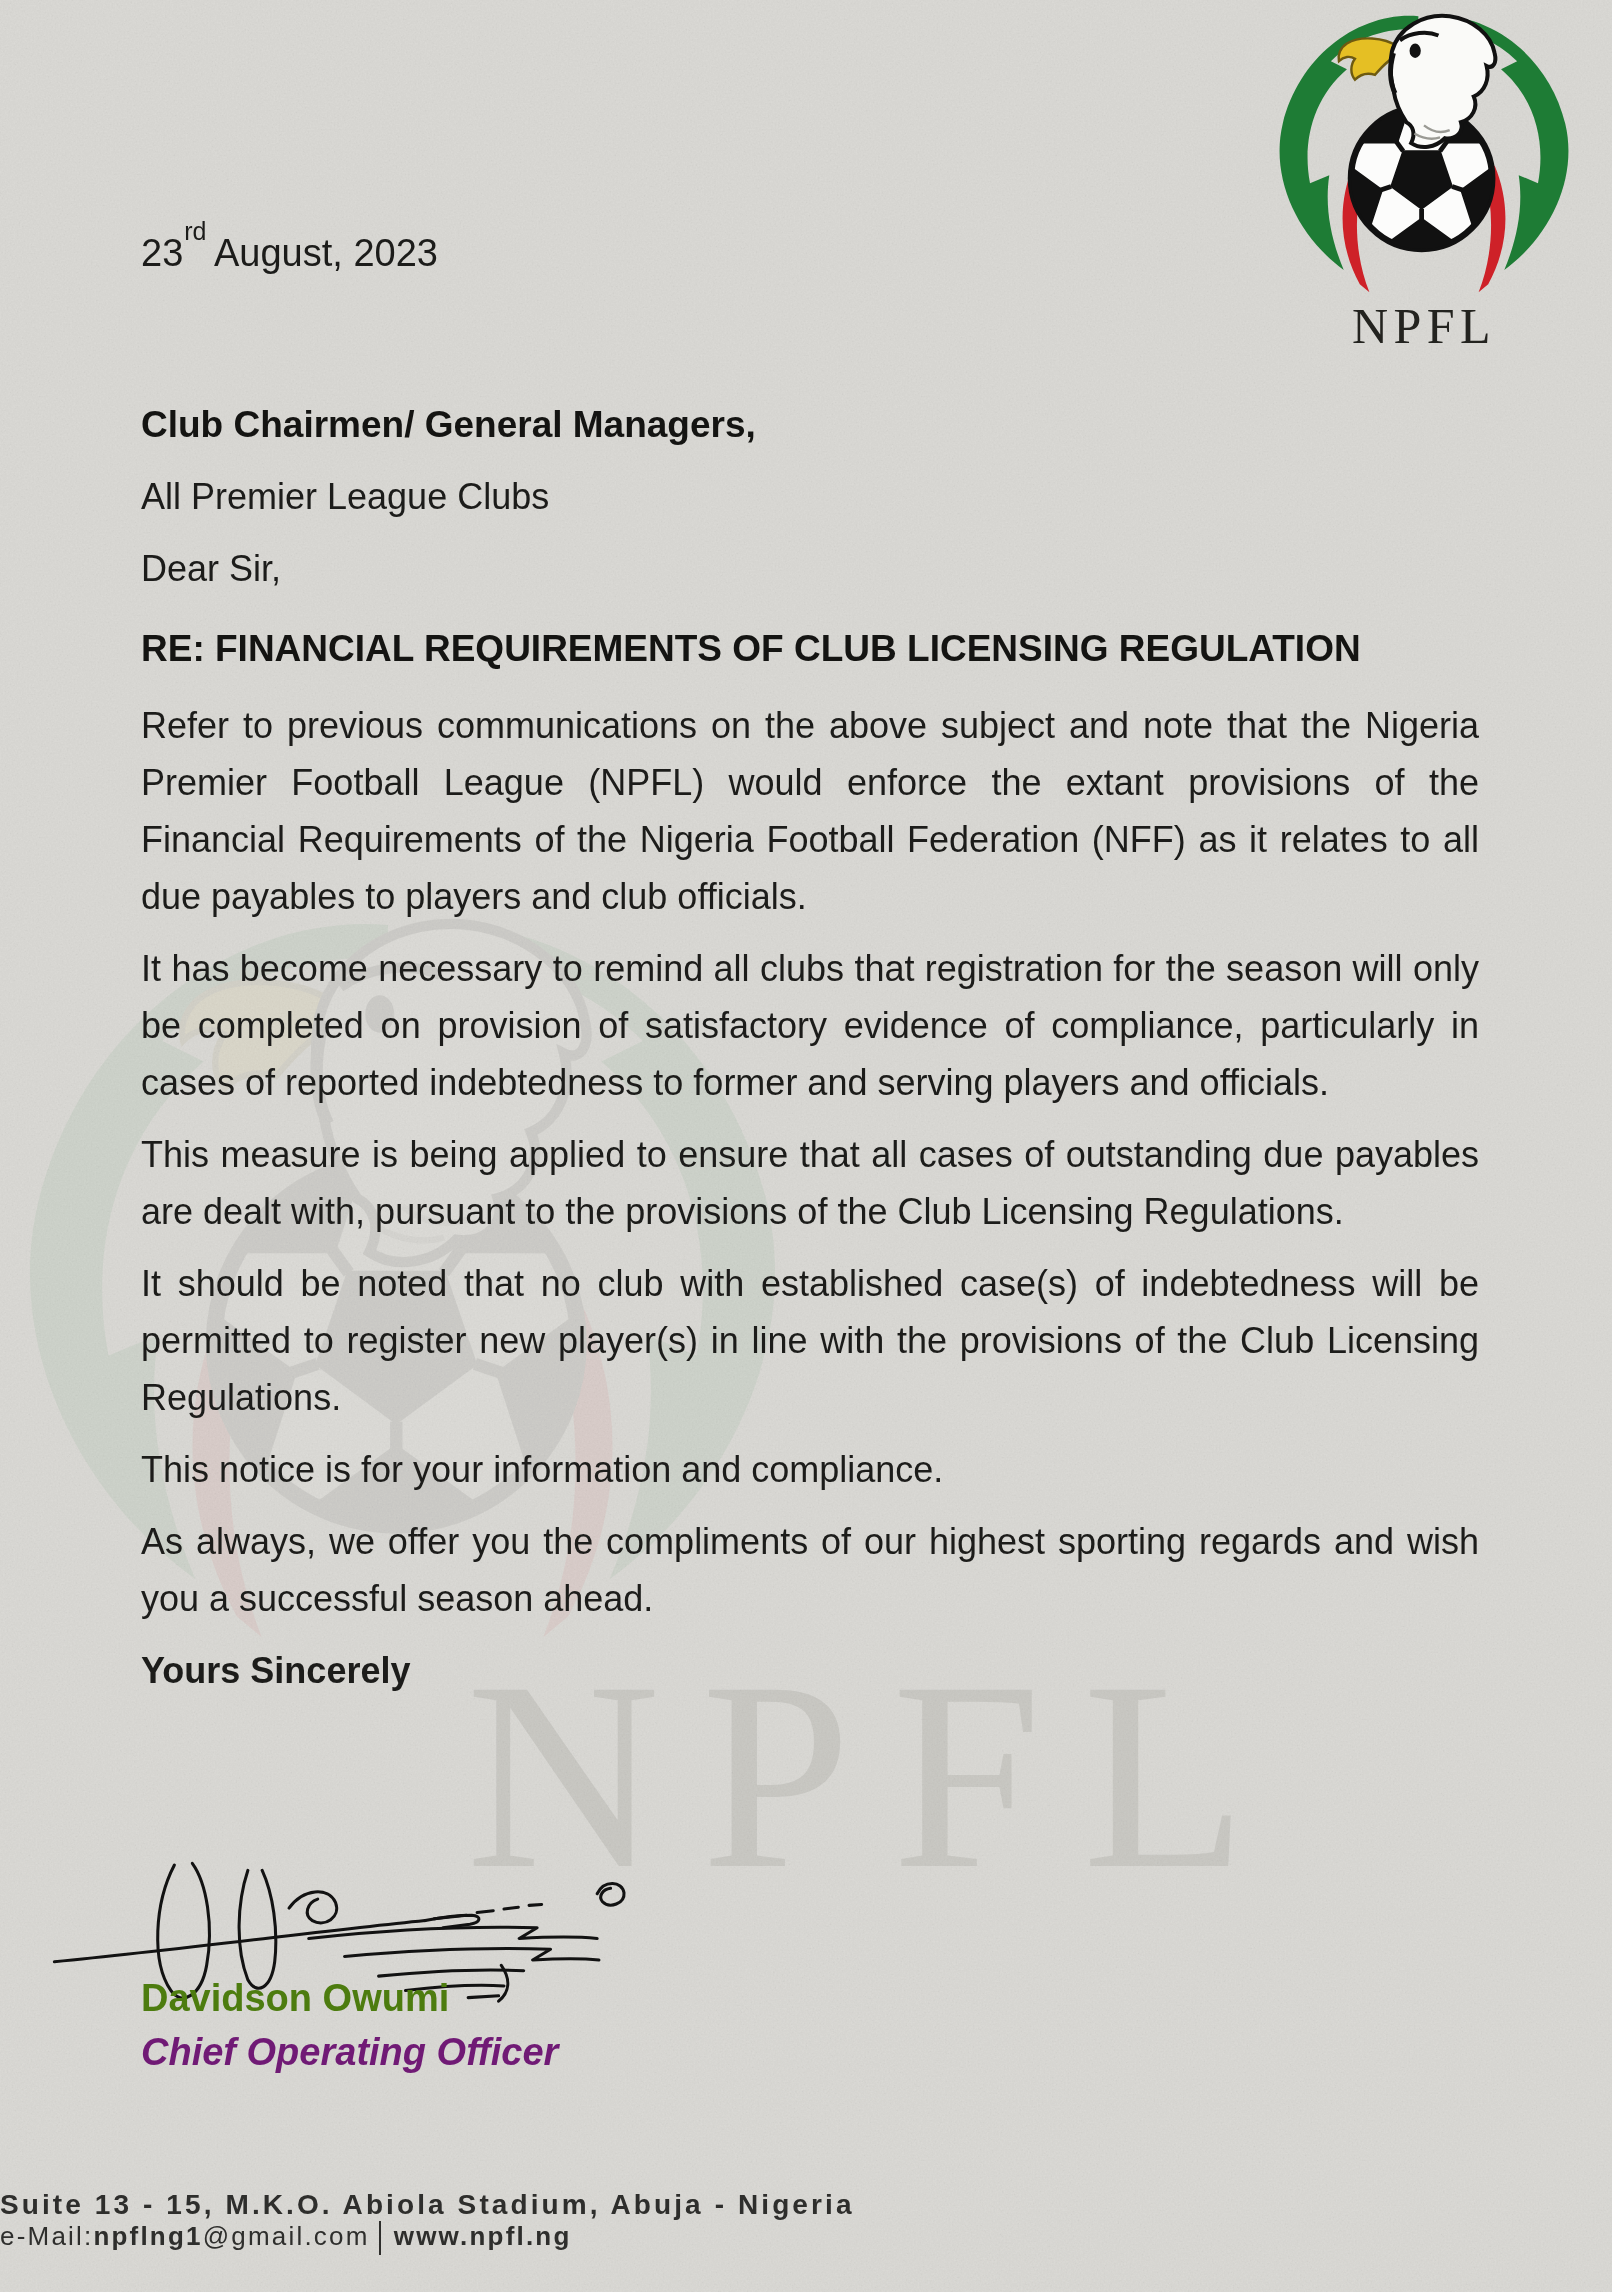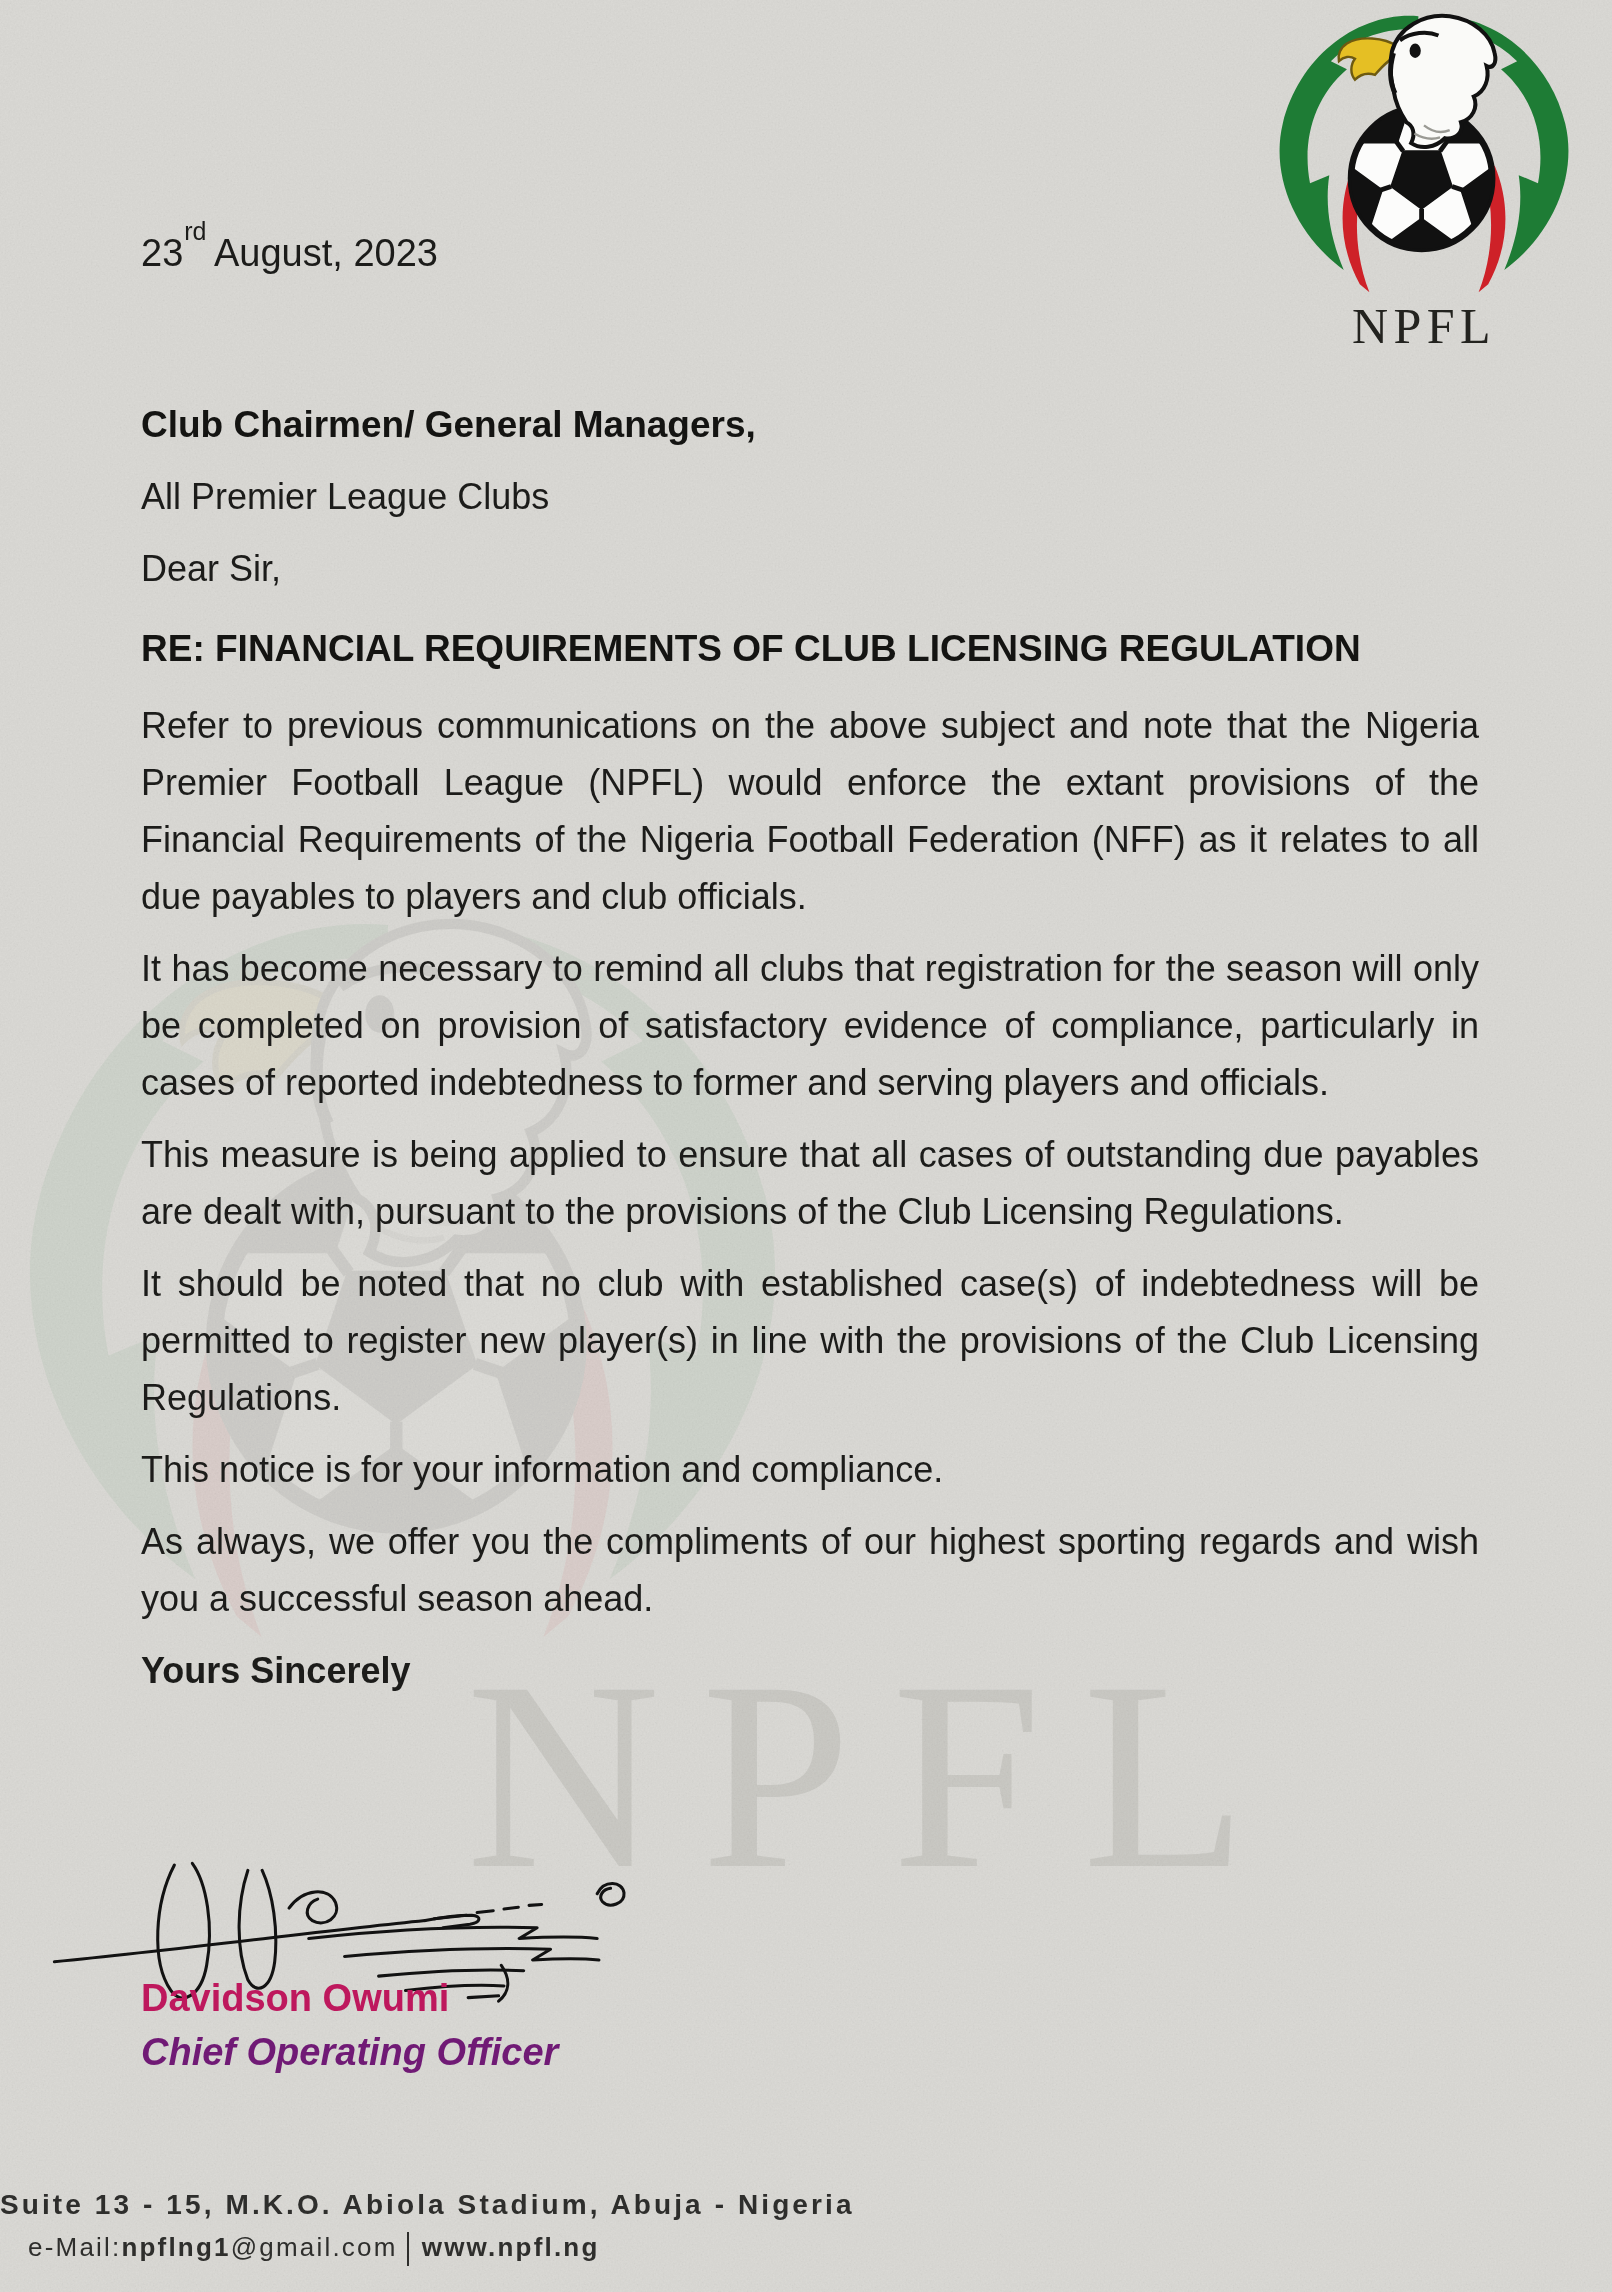--- a/index.html
+++ b/index.html
@@ -43,27 +43,27 @@
   .salutation{font-size:36px;margin:0 0 34px 0;line-height:45px;}
   .subject{font-size:37px;font-weight:bold;color:#141412;margin:0 0 25px 0;line-height:47px;}
   .para{
     font-size:36px;line-height:57px;
     text-align:justify;
     margin:0 0 15px 0;
   }
   .closing{font-size:36px;line-height:57px;margin:12.5px 0 0 0;font-weight:bold;}
 
   .signature{position:absolute;left:49px;top:1856px;width:618px;height:148px;}
-  .sig-name{position:absolute;left:141px;top:1977px;font-size:38px;font-weight:bold;color:#be185d;}
+  .sig-name{position:absolute;left:141px;top:1977px;font-size:38px;font-weight:bold;color:#4d7c0f;}
   .sig-title{position:absolute;left:141px;top:2031px;font-size:38px;font-weight:bold;font-style:italic;color:#701a75;}
 
   
   .footer{position:absolute;left:0;right:0;top:2189px;text-align:left;color:#2e2e2c;}
   .footer-line1{font-size:28px;font-weight:bold;letter-spacing:3.1px;}
-  .footer-line2{font-size:26px;letter-spacing:2.2px;margin-top:11px;padding-left:28px;}
+  .footer-line2{font-size:26px;letter-spacing:2.2px;margin-top:0;}
   .footer-line2 .b{font-weight:bold;}
   .vbar{display:inline-block;width:2.7px;height:34px;background:#2e2e2c;vertical-align:middle;margin:0 12.5px 0 9px;}
 </style>
 </head>
 <body>
 
 <div class="page">
 
   <svg class="defs-svg" aria-hidden="true">
     <defs>

